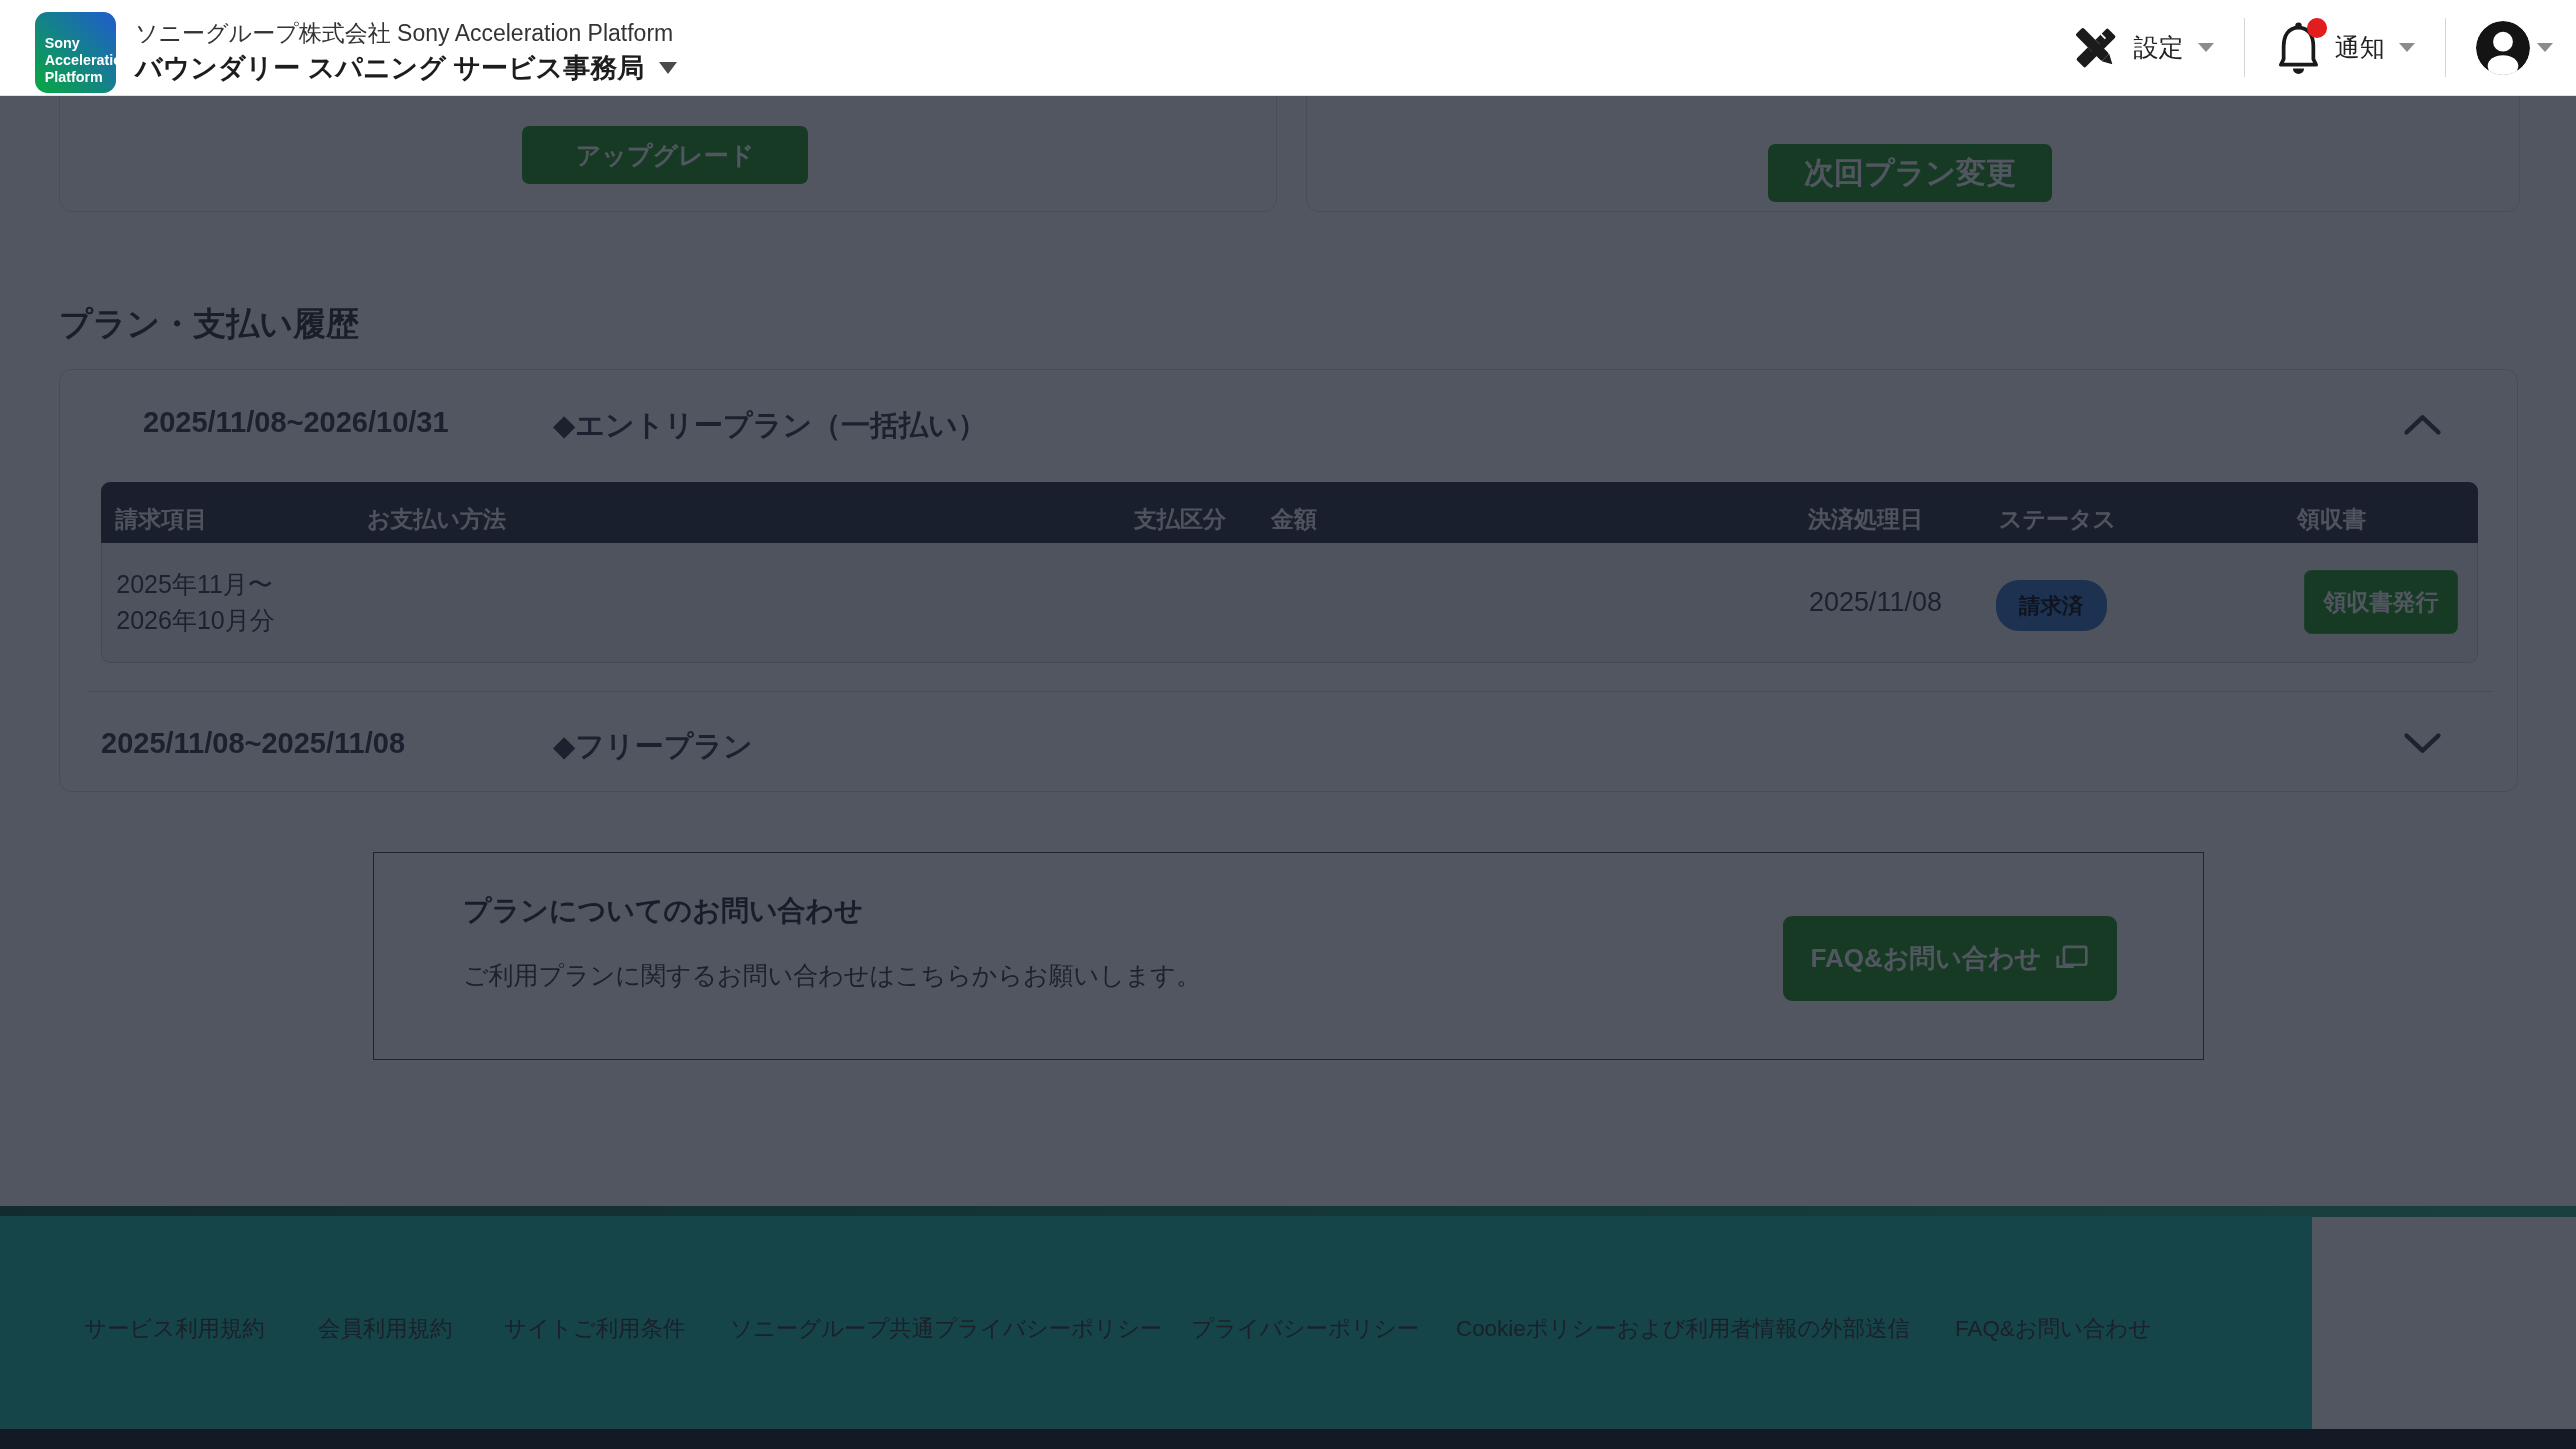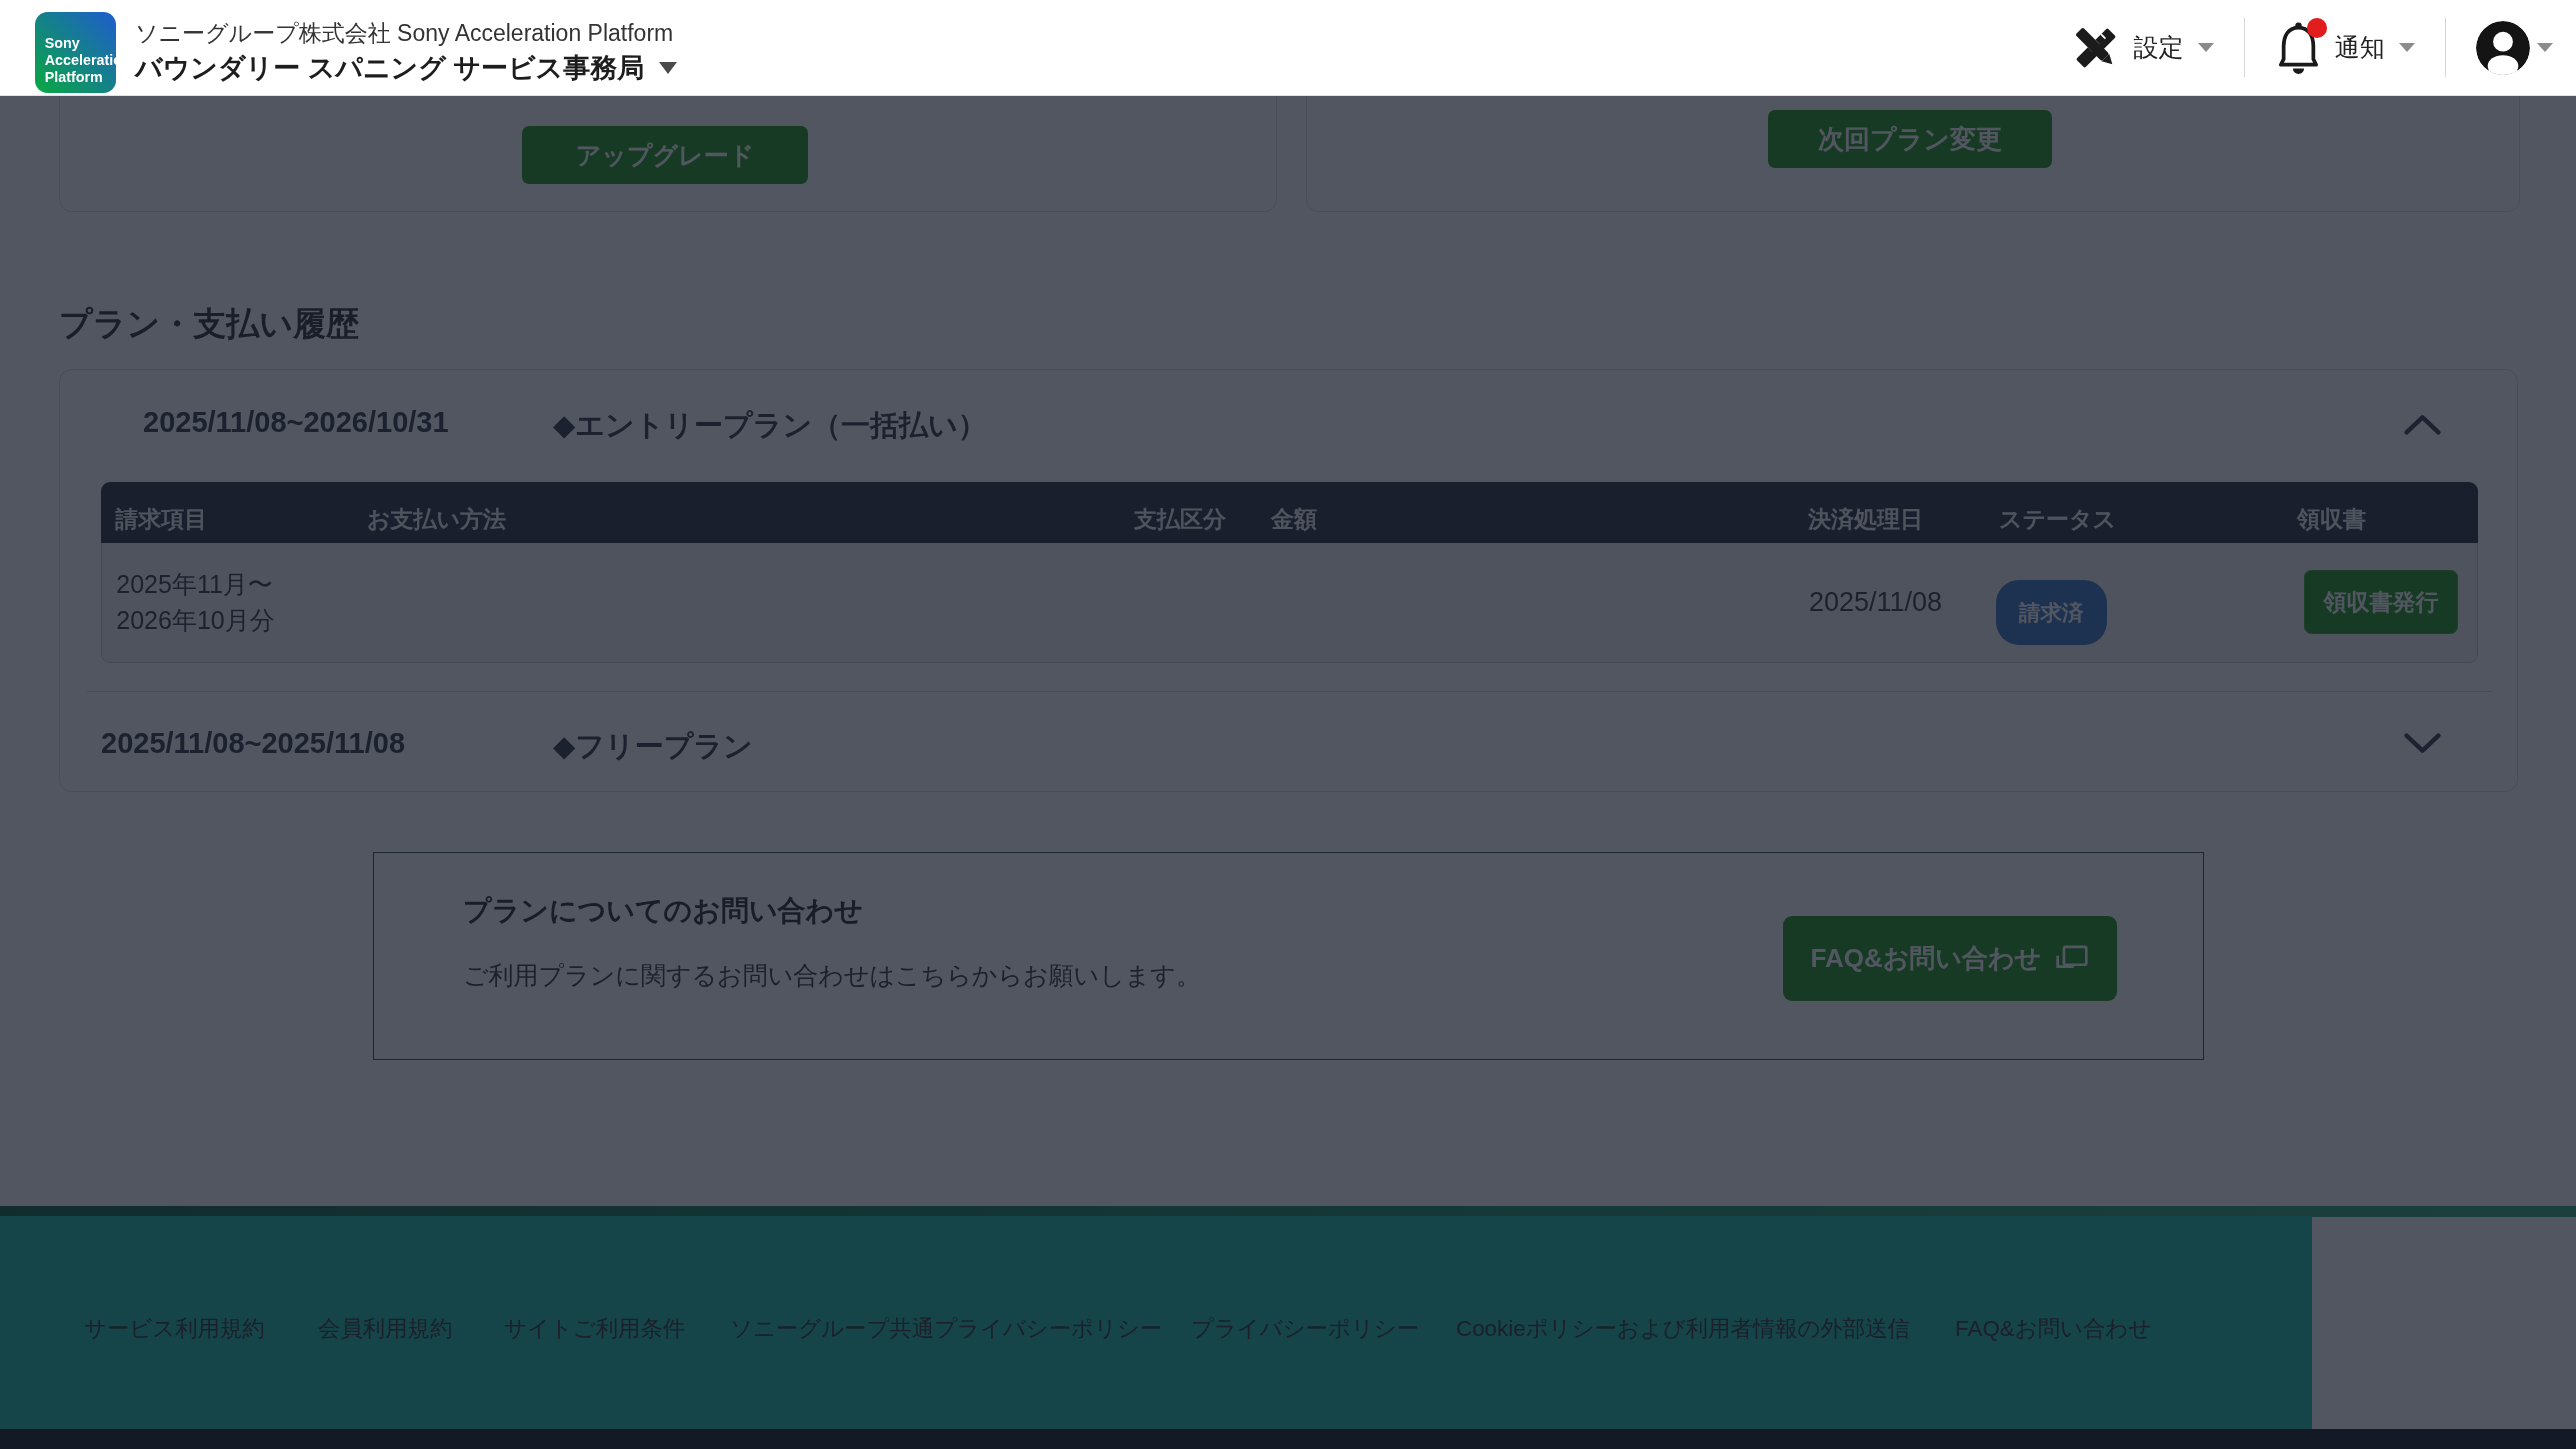--- a/index.html
+++ b/index.html
@@ -28,41 +28,41 @@
   .avatar{display:inline-block;width:54px;height:54px;border-radius:50%;overflow:hidden;}
 
   
   .topcard{position:absolute;top:50px;height:160px;background:#fff;border:0.9px solid #dcdcdc;border-radius:12.5px;}
   .topcard.c1{left:59px;width:1216px;}
   .topcard.c2{left:1306px;width:1212px;}
   .btn{display:flex;align-items:center;justify-content:center;box-sizing:border-box;
        font-weight:bold;cursor:pointer;border:none;font-family:inherit;}
   .btn-green{background:#189418;color:#fff;}
   .btn-upgrade{position:absolute;left:522px;top:126px;width:286px;height:58px;border-radius:7.2px;font-size:25px;}
-  .btn-nextplan{position:absolute;left:1768px;top:110px;width:284px;height:58px;border-radius:7.2px;font-size:26px;}
+  .btn-nextplan{position:absolute;left:1768px;top:144px;width:284px;height:58px;border-radius:7.2px;font-size:30px;}
 
   .history-heading{position:absolute;left:59px;top:302px;font-size:33px;font-weight:bold;color:#2a2a2a;}
 
   .big-card{position:absolute;left:59px;top:369px;width:2459px;height:423px;background:#fff;
             border:0.9px solid #d8d8d8;border-radius:12.5px;box-sizing:border-box;}
   .acc-period{position:absolute;left:41px;font-size:29px;font-weight:bold;color:#2c3340;}
   .acc-plan{position:absolute;left:493px;font-size:29px;font-weight:bold;color:#2c3340;}
   .acc-chevron{position:absolute;left:2343px;cursor:pointer;}
   .card-divider{position:absolute;left:27px;top:321px;width:2405px;height:0.9px;background:#d4d4d4;}
 
   .ptable{position:absolute;left:41px;top:112px;width:2377px;height:181px;}
   .ptable-head{position:absolute;left:0;top:0;width:2377px;height:61px;background:#262c38;
                border-radius:9px 9px 0 0;}
   .th{position:absolute;top:0;height:75px;display:flex;align-items:center;
       font-size:23px;font-weight:bold;color:#eef1f5;}
   .ptable-row{position:absolute;left:0;top:61px;width:2377px;height:120px;background:#f4f4f5;
               border:0.9px solid #c9c9c9;border-top:none;border-radius:0 0 9px 9px;box-sizing:border-box;}
   .td{position:absolute;top:0;height:118px;display:flex;align-items:center;font-size:25px;color:#2f3542;}
-  .badge{position:absolute;left:1894px;top:37px;height:45px;padding:10px 23px;border-radius:23px;
-         background:#2f74c0;color:#ffffff;font-size:21.5px;font-weight:bold;display:flex;align-items:center;}
+  .badge{position:absolute;left:1894px;top:37px;height:45px;padding:3px 23px;border-radius:23px;
+         background:#2f74c0;color:#000000;font-size:21.5px;font-weight:bold;display:flex;align-items:center;}
   .btn-receipt{position:absolute;left:2202px;top:27px;width:154px;height:64px;border-radius:7.2px;
                font-size:23px;background:#189418;color:#fff;border:1.8px solid #37a837;}
 
   .faq-box{position:absolute;left:373px;top:852px;width:1831px;height:208px;background:#fff;
            border:1.8px solid #2c4a3e;box-sizing:border-box;}
   .faq-title{position:absolute;left:89px;top:39px;font-size:28px;font-weight:bold;color:#20262e;}
   .faq-desc{position:absolute;left:89px;top:106px;font-size:25px;color:#333;}
   .btn-faq{position:absolute;left:1409px;top:63px;width:334px;height:85px;border-radius:9px;font-size:26px;}
   .btn-faq svg{margin-left:14.3px;}
 

